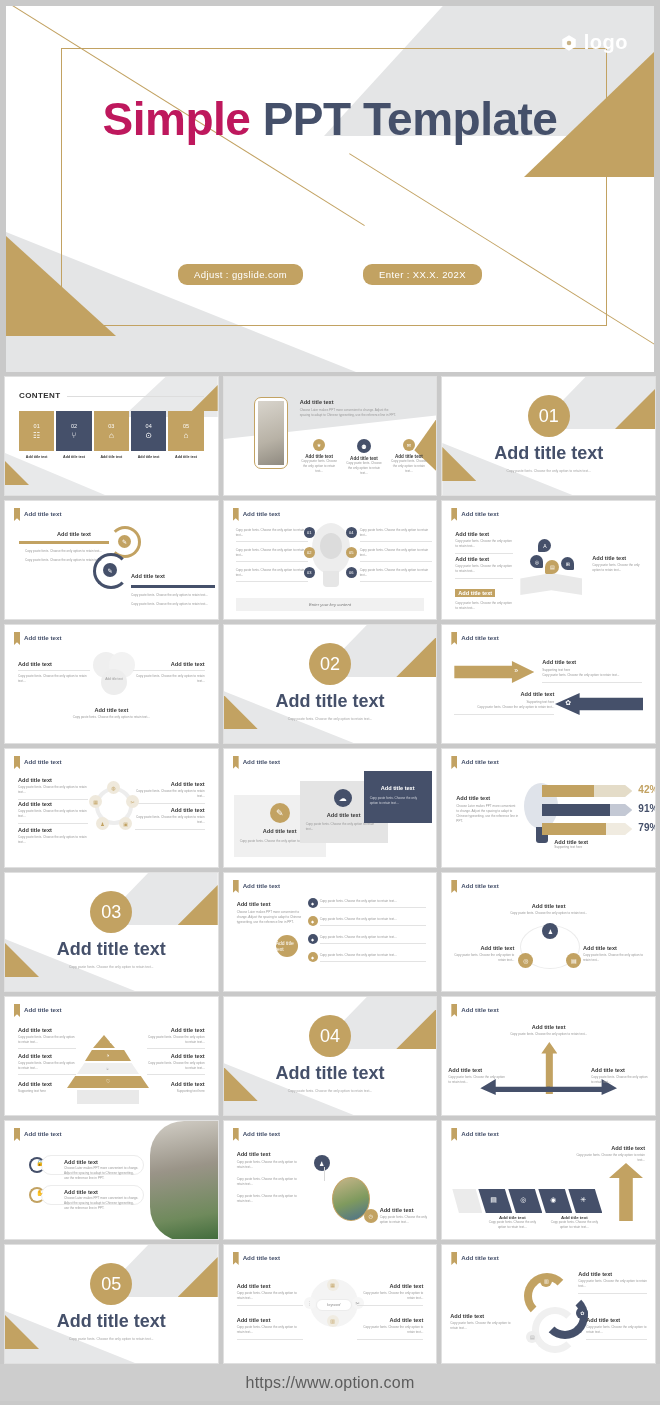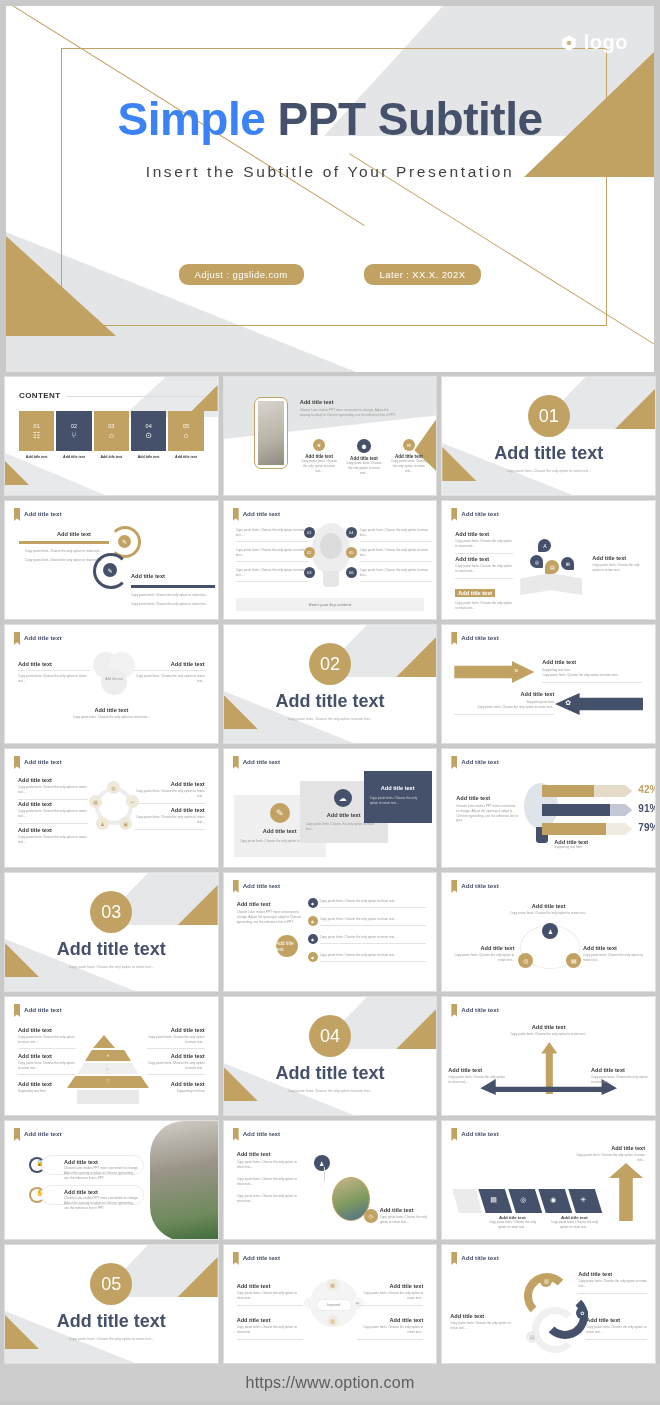--- a/index.html
+++ b/index.html
@@ -51,21 +51,21 @@
   .hero-logo {
     position: absolute; right: 26px; top: 25px;
     display: flex; align-items: center; gap: 6px;
     color: #ffffff; font-size: 20px; font-weight: bold; letter-spacing: .5px;
   }
   .hexicon { width: 18px; height: 18px; display: block; }
   .hero-center {
     position: absolute; left: 0; right: 0; top: 88px; text-align: center;
   }
   .hero-title { font-size: 46px; font-weight: bold; letter-spacing: -.5px; line-height: 1.1; }
-  .hero-title .t-gold { color: #3b82f6; }
+  .hero-title .t-gold { color: #be185d; }
   .hero-title .t-navy { color: #45506a; }
   .hero-sub {
     margin-top: 18px; font-size: 15.5px; color: #3f3f3f;
     letter-spacing: 2.6px; font-weight: normal;
   }
   .hero-pills {
     position: absolute; left: 0; right: 0; top: 258px;
     display: flex; justify-content: center; gap: 60px;
   }
   .pill {
@@ -154,28 +154,27 @@
             <path fill="#ffffff" d="M12 1.8 21 7v10l-9 5.2L3 17V7z"></path>
             <circle cx="12" cy="12" r="3" fill="#c9b489"></circle>
           </svg>
       </span>
       <span>logo</span>
     </div>
 
     <div class="hero-center">
       <div class="hero-title">
         <span class="t-gold">Simple</span>
-        <span class="t-navy">PPT Subtitle</span>
-      </div>
-      <div class="hero-sub">Insert the Subtitle of Your Presentation</div>
+        <span class="t-navy">PPT Template</span>
+      </div>
     </div>
 
     <div class="hero-pills">
       <div class="pill">Adjust : ggslide.com</div>
-      <div class="pill">Later : XX.X. 202X</div>
+      <div class="pill">Enter : XX.X. 202X</div>
     </div>
   </div>
 </div>
 
 <div class="grid">
 
   <div class="slide">
     <div class="tl" style="top:0;right:0;width:95px;height:40px;background:#e8e9ea;clip-path:polygon(45% 0,100% 0,100% 100%,0 100%);"></div>
     <div class="tl" style="top:8px;right:0;width:26px;height:26px;background:#c2a262;clip-path:polygon(100% 0,100% 100%,0 100%);"></div>
     <div class="tl" style="bottom:0;left:0;width:100px;height:42px;background:#e8e9ea;clip-path:polygon(0 0,100% 100%,0 100%);"></div>

